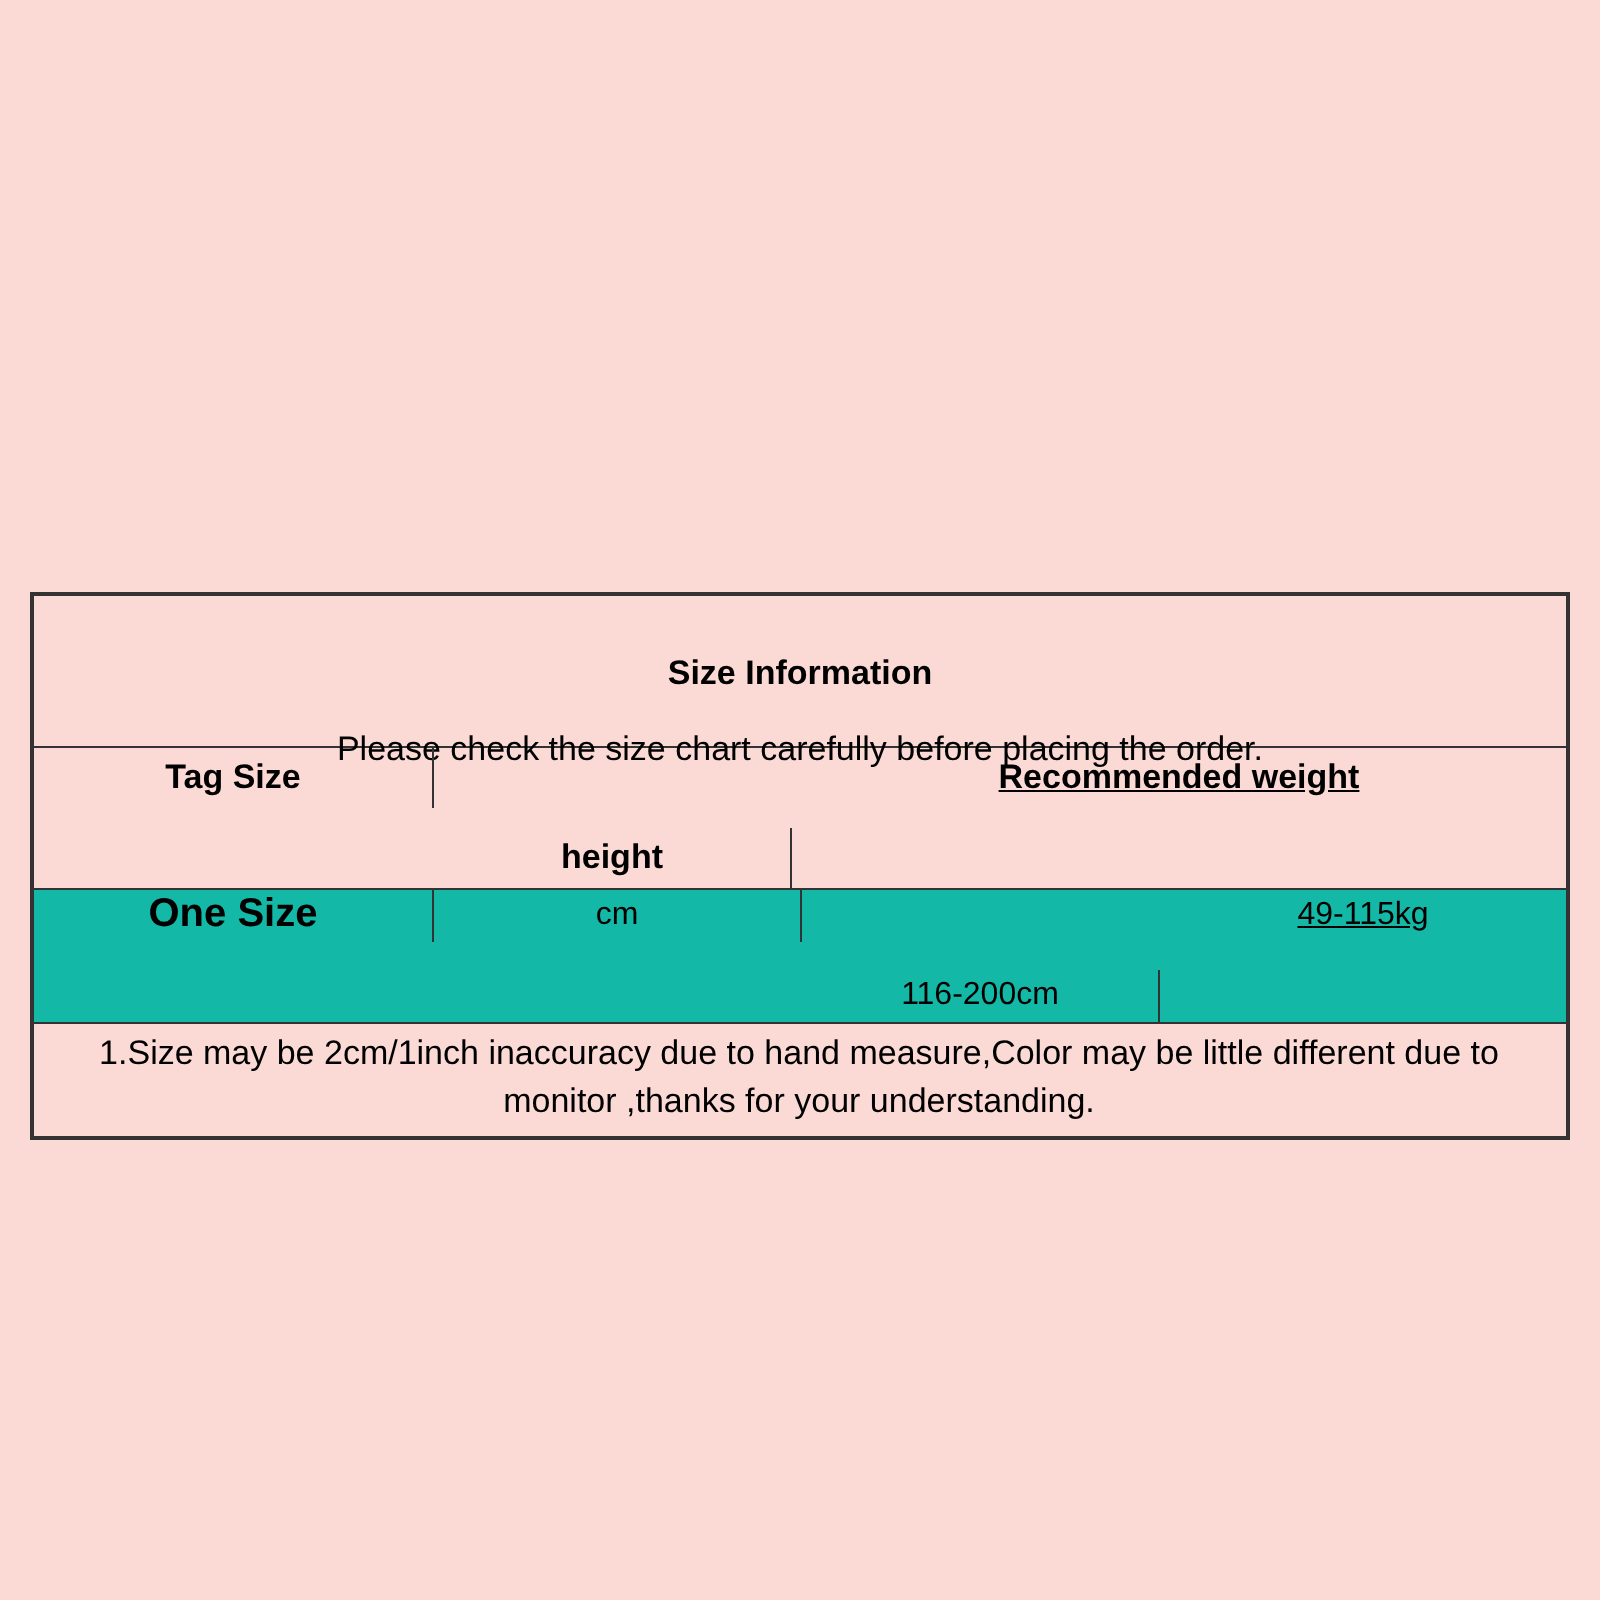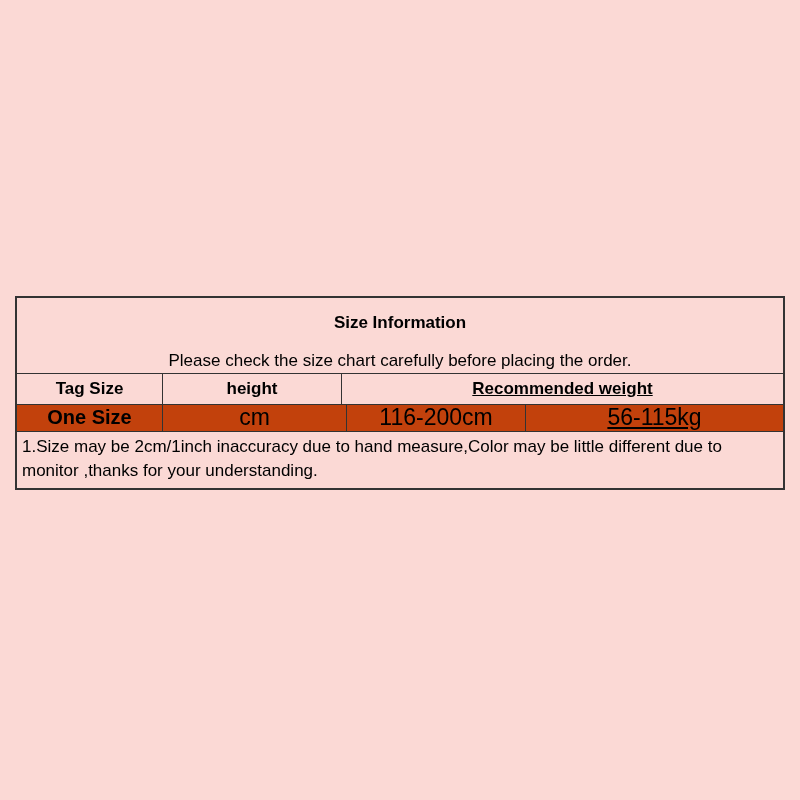--- a/index.html
+++ b/index.html
@@ -21,21 +21,21 @@
     top: 296px;
     width: 770px;
     box-sizing: border-box;
     border: 2px solid #333333;
     background: #fbd9d5;
   }
   .panel-header {
     height: 75px;
     box-sizing: border-box;
     text-align: center;
-    padding-top: 15px;
+    padding-top: 29px;
   }
   .panel-title {
     font-size: 17px;
     font-weight: bold;
     line-height: 20px;
   }
   .panel-subtitle {
     font-size: 17px;
     line-height: 20px;
     margin-top: 18px;
@@ -49,46 +49,47 @@
     border-right: 1px solid #333333;
     text-align: center;
     overflow: hidden;
     white-space: nowrap;
   }
   .cell:last-child {
     border-right: none;
     flex: 1;
     text-decoration: underline;
   }
-  .col-1 { width: 146px; }
+  .col-1 { width: 200px; }
   .col-2 { width: 184px; }
-  .col-3 { width: 179px; }
+  .col-3 { width: 179px; margin-top: 40px; }
   .header-row .cell {
     height: 30px;
     line-height: 30px;
     font-size: 17px;
     font-weight: bold;
   }
   .value-row {
-    background: #c2410c;
+    background: #14b8a6;
   }
   .value-row .cell {
     height: 26px;
     line-height: 25px;
-    font-size: 23px;
+    font-size: 16px;
   }
   .value-row .cell.tag-size {
     font-size: 20px;
     font-weight: bold;
   }
   .notes {
     border-top: 1px solid #333333;
     padding: 3px 6px 5px 5px;
     font-size: 17px;
     line-height: 24px;
+    text-align: center;
   }
   .note-line {
     margin: 0;
   }
 </style>
 </head>
 <body>
 
 <div class="panel">
 
@@ -100,20 +101,20 @@
   <div class="grid-row header-row">
     <div class="cell col-1">Tag Size</div>
     <div class="cell col-3">height</div>
     <div class="cell">Recommended weight</div>
   </div>
 
   <div class="grid-row value-row">
     <div class="cell col-1 tag-size">One Size</div>
     <div class="cell col-2">cm</div>
     <div class="cell col-3">116-200cm</div>
-    <div class="cell">56-115kg</div>
+    <div class="cell">49-115kg</div>
   </div>
 
   <div class="notes">
     <p class="note-line">1.Size may be 2cm/1inch inaccuracy due to hand measure,Color may be little different due to monitor ,thanks for your understanding.</p>
   </div>
 
 </div>
 
 </body></html>

